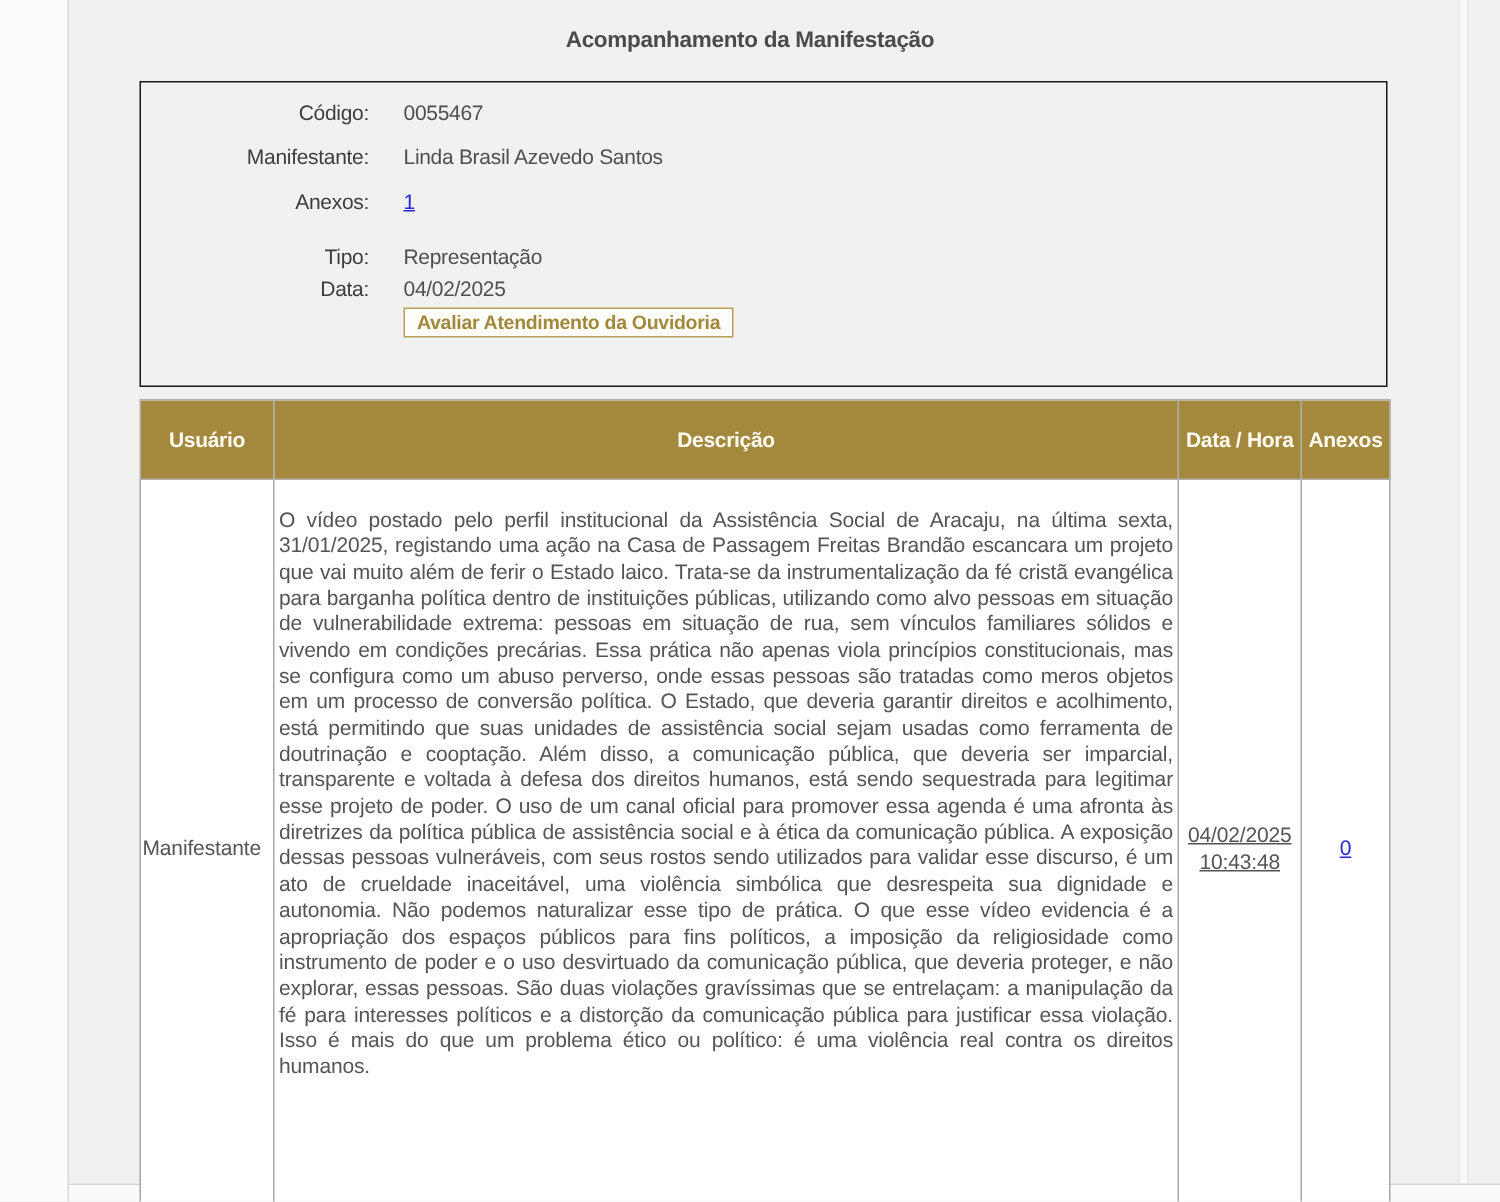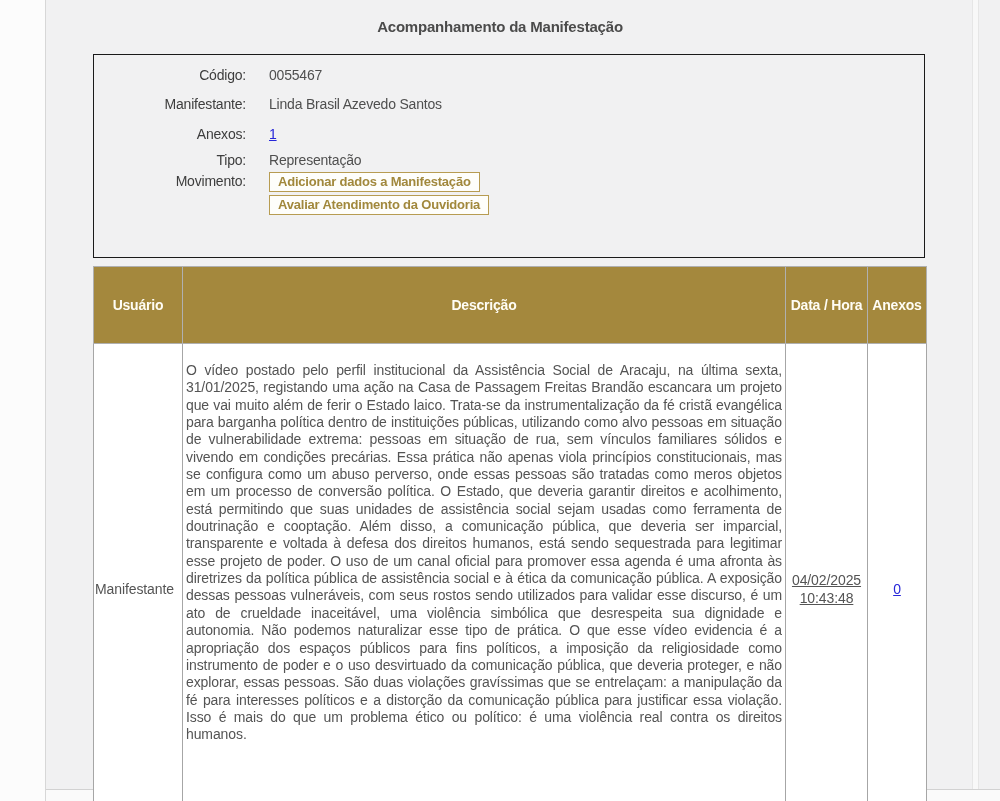--- a/index.html
+++ b/index.html
@@ -29,38 +29,38 @@
   .info-box{
     position:absolute;left:93px;top:54px;width:830px;height:192px;
     border:1px solid #1a1a1a;padding-top:10px;
   }
   .info-row{display:flex;line-height:20px;}
   .info-label{
     width:152px;text-align:right;font-weight:normal;
     font-size:14px;color:#3d3d3d;flex:none;letter-spacing:-0.2px;
   }
   .info-value{padding-left:23px;font-size:14px;color:#4f4f4f;letter-spacing:-0.2px;}
-  .mb9{margin-bottom:9px}.mb10{margin-bottom:10px}.mb6{margin-bottom:6px}
+  .mb9{margin-bottom:9px}.mb10{margin-bottom:10px}.mb6{margin-bottom:17px}
   .mb1{margin-bottom:1px}.mb0{margin-bottom:0}.mt2{margin-top:2px}
   a.blue-link{color:#2626d9;text-decoration:underline;cursor:pointer;}
   .gold-btn{
     display:inline-block;font-family:"Liberation Sans",sans-serif;
     font-size:13px;font-weight:bold;color:#a1883c;letter-spacing:-0.2px;
     background:#fefefb;border:1px solid #b79c52;
     padding:1px 8px 2px 8px;line-height:15px;cursor:pointer;
   }
   
   table.manif{
     position:absolute;left:93px;top:266px;width:833px;
     border-collapse:collapse;table-layout:fixed;
   }
   table.manif th{
     background:#a4883d;color:#fffdf5;font-weight:bold;font-size:14px;
     border:1px solid #b0b0b0;height:40px;text-align:center;
-    padding:18px 4px;letter-spacing:-0.2px;
+    padding:6px 4px;letter-spacing:-0.2px;
   }
   table.manif td{
     border:1px solid #a6a6a6;background:#ffffff;
     color:#545454;font-size:14px;letter-spacing:-0.1px;
   }
   col.c-user{width:89px}col.c-desc{width:603px}col.c-date{width:82px}col.c-anx{width:59px}
   td.cell-user{text-align:left;padding:0 1px;vertical-align:middle;}
   td.cell-desc{padding:18px 3px 1px 3px;vertical-align:top;}
   .desc-inner{
     height:470px;overflow:hidden;text-align:justify;
@@ -88,25 +88,23 @@
     <div class="info-value">Linda Brasil Azevedo Santos</div>
   </div>
   <div class="info-row mb6">
     <div class="info-label">Anexos:</div>
     <div class="info-value"><a class="blue-link">1</a></div>
   </div>
   <div class="info-row mb1">
     <div class="info-label">Tipo:</div>
     <div class="info-value">Representação</div>
   </div>
-  <div class="info-row">
-    <div class="info-label">Movimento:</div>
-    <div class="info-value">
-      <button class="gold-btn">Adicionar dados a Manifestação</button>
-    </div>
+  <div class="info-row mb0">
+    <div class="info-label">Data:</div>
+    <div class="info-value">04/02/2025</div>
   </div>
   <div class="info-row mt2">
     <div class="info-label"></div>
     <div class="info-value">
       <button class="gold-btn">Avaliar Atendimento da Ouvidoria</button>
     </div>
   </div>
 </div>
 
 <table class="manif">

